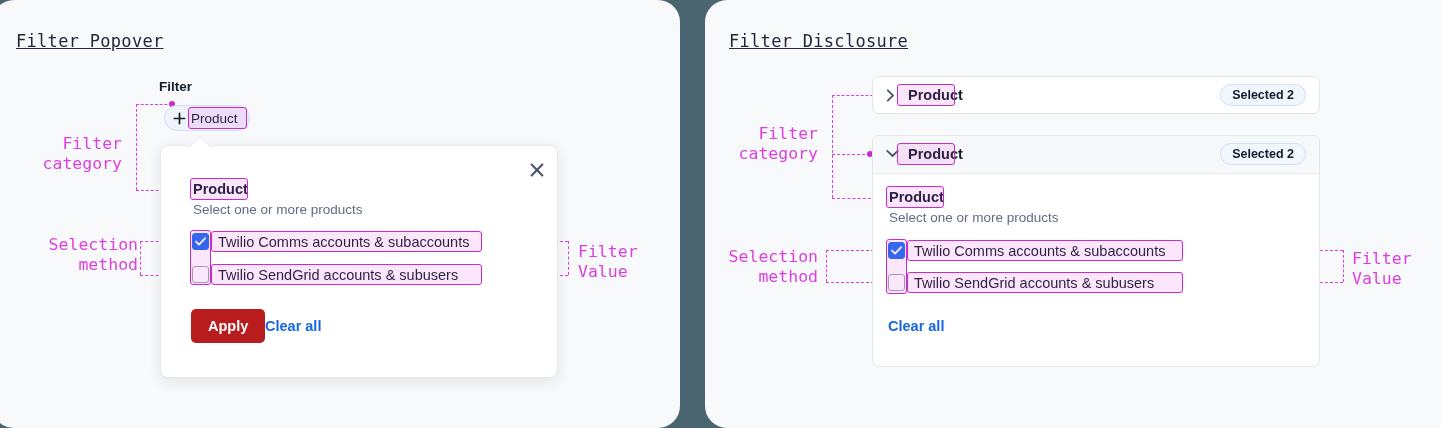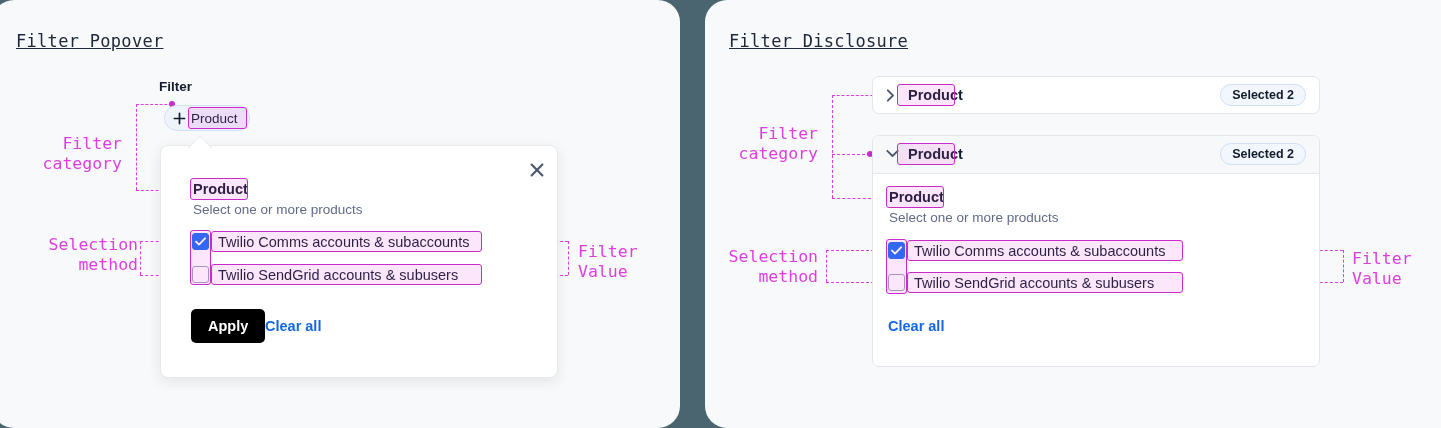--- a/index.html
+++ b/index.html
@@ -153,21 +153,21 @@
     font-size: 14.5px;
     color: #121c2d;
     white-space: nowrap;
   }
 
   
   .btn-apply {
     position: absolute;
     height: 34px;
     padding: 0 17px;
-    background: #000000;
+    background: #b91c1c;
     color: #ffffff;
     border: 0;
     border-radius: 5px;
     font-size: 14.5px;
     font-weight: 700;
     font-family: "Liberation Sans", sans-serif;
     cursor: pointer;
   }
   .link-clear {
     position: absolute;

